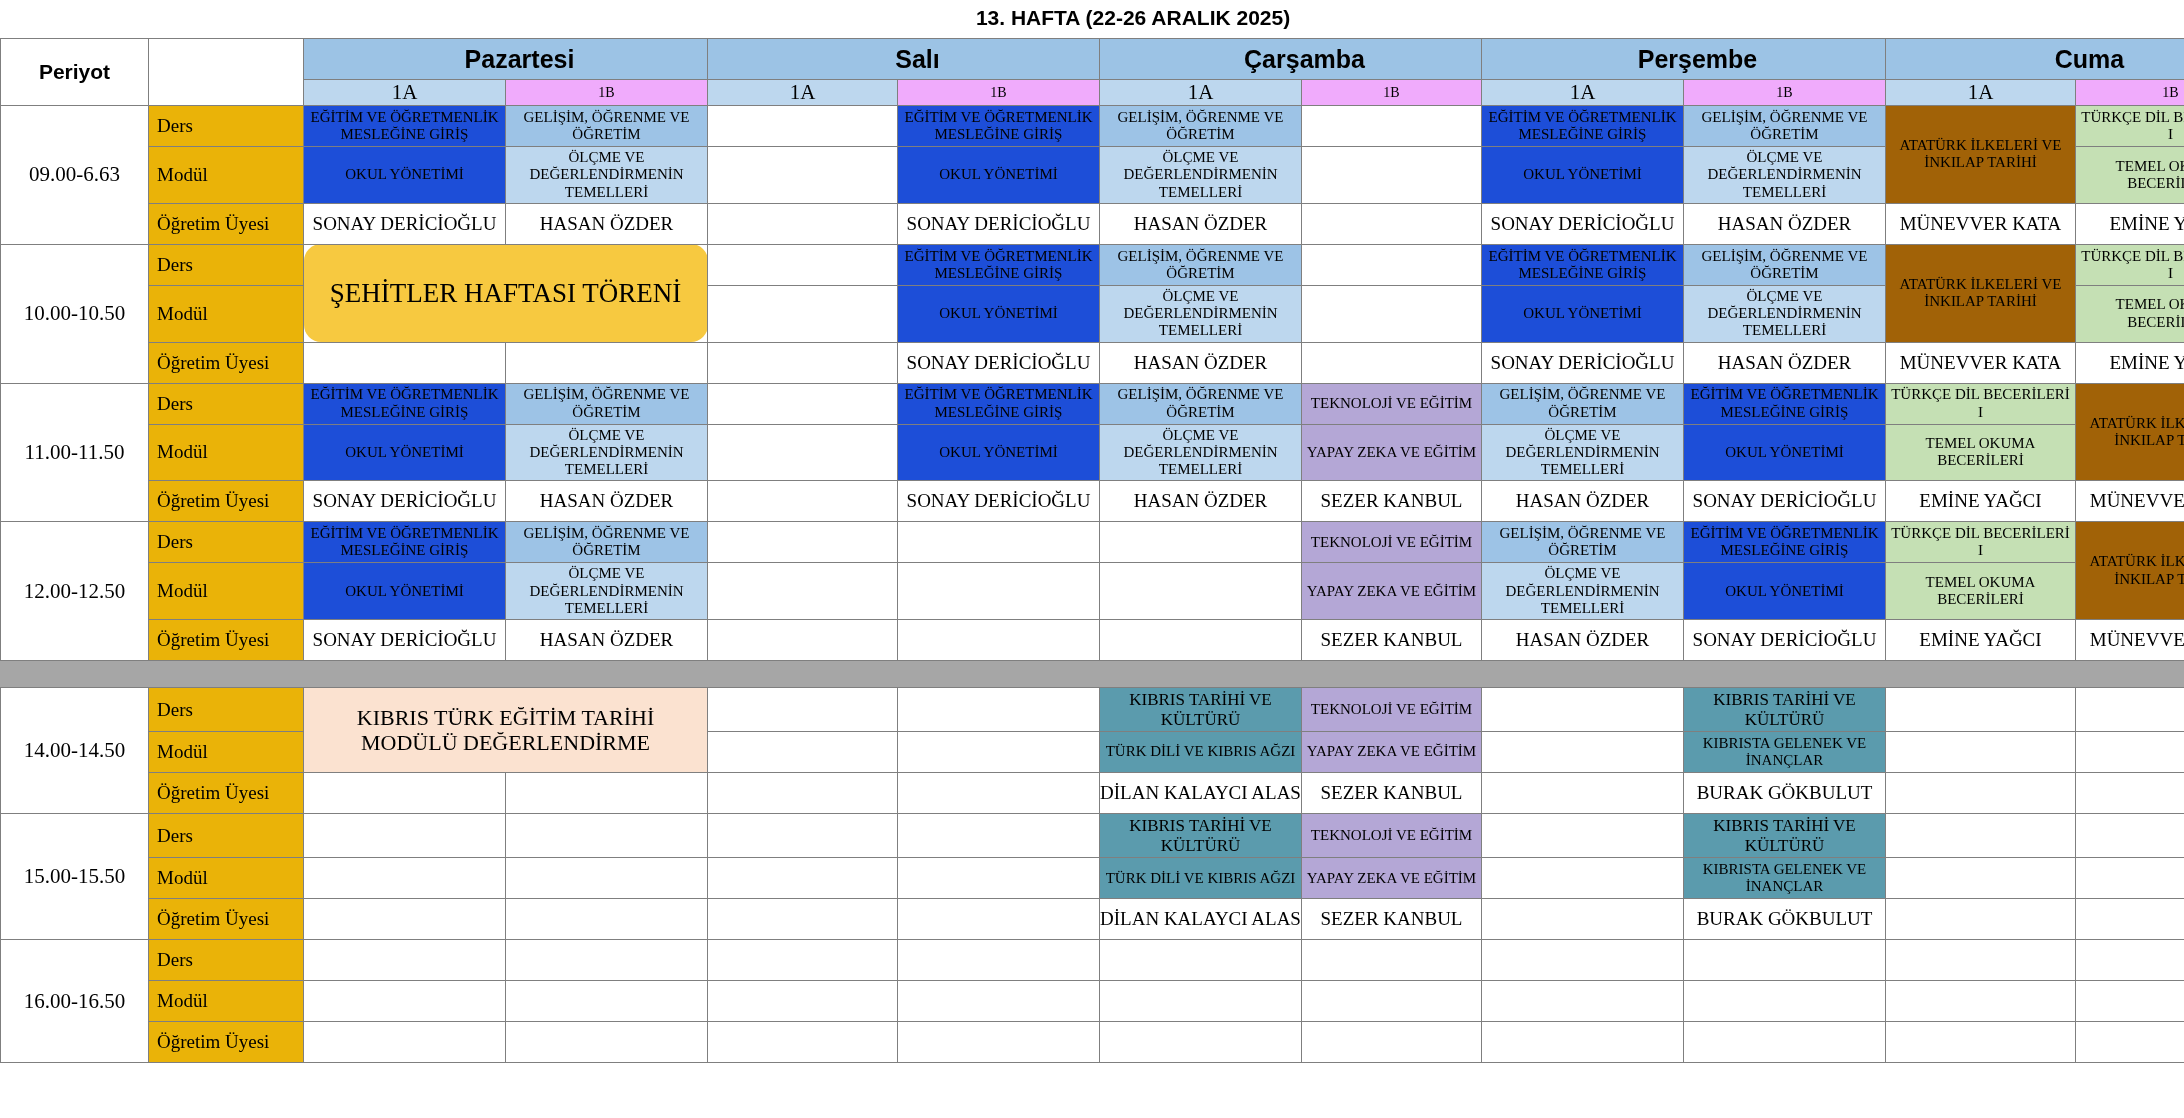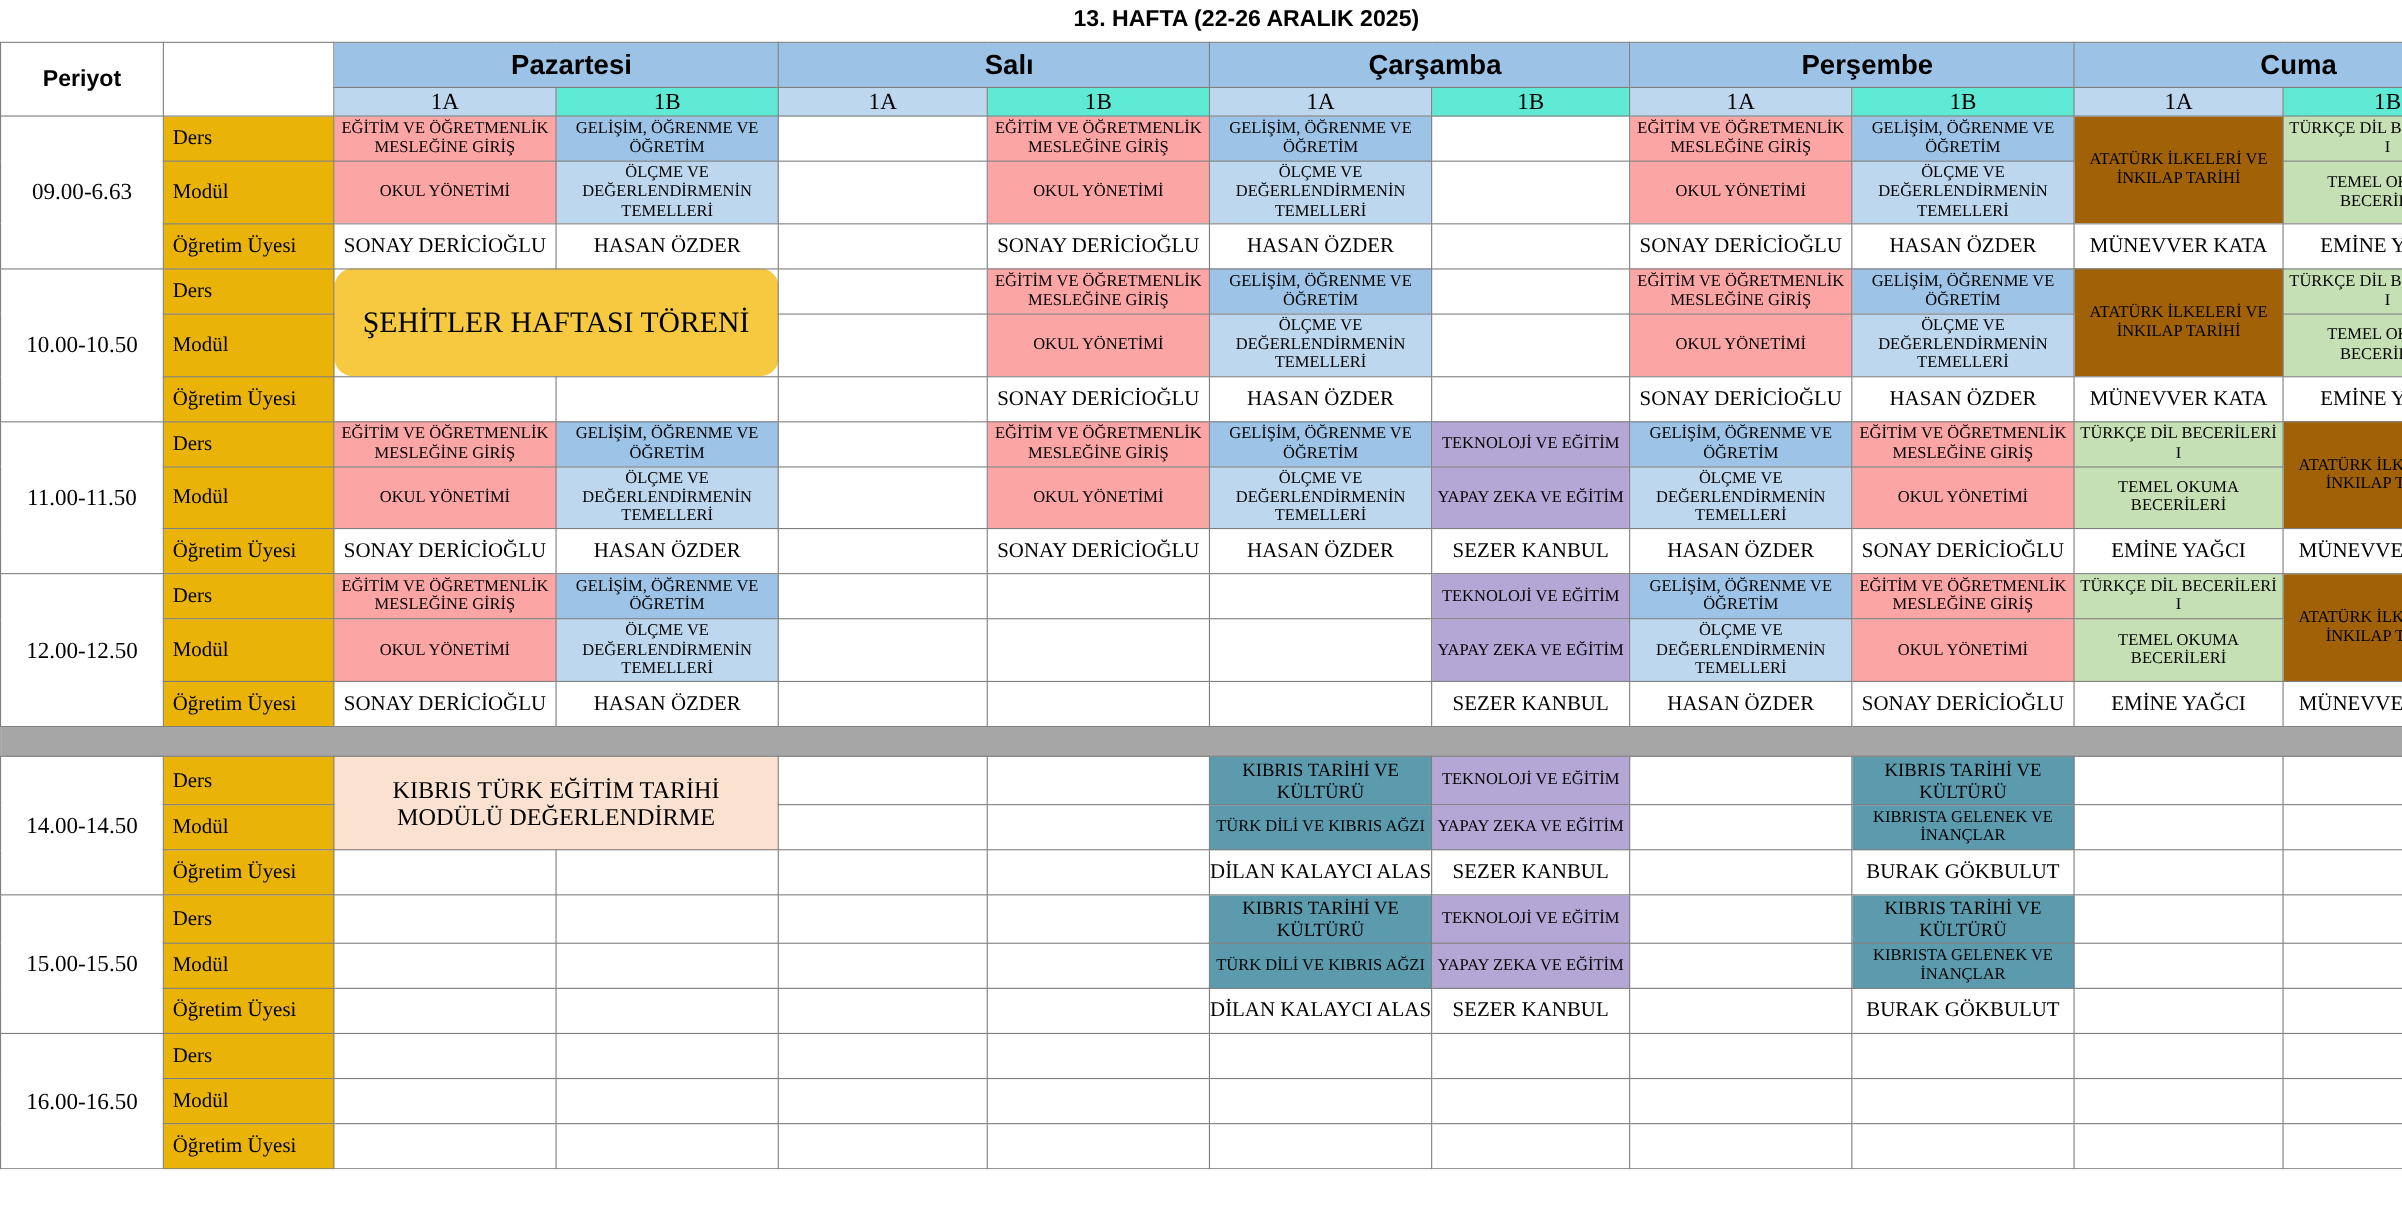--- a/index.html
+++ b/index.html
@@ -3,30 +3,30 @@
 <meta charset="utf-8">
 <style>
   html,body{margin:0;padding:0;background:#ffffff;}
   body{font-family:"Liberation Serif", serif; color:#000; width:2184px;}
   table{border-collapse:collapse; table-layout:fixed; width:2184px;}
   td,th{border:1px solid #7f7f7f; padding:0; vertical-align:middle; text-align:center;}
   .title-row td{border:none; font-family:"Liberation Sans", sans-serif; font-weight:bold; font-size:21px; padding:6px 0 8px 0;}
   .hdr-day{background:#9cc3e5; font-family:"Liberation Sans", sans-serif; font-weight:bold; font-size:25px; height:40px;padding-left:28px;}
   .hdr-periyot{background:#ffffff; font-family:"Liberation Sans", sans-serif; font-weight:bold; font-size:21px;}
   .sub-a{background:#bdd7ee; font-size:21px;}
-  .sub-b{background:#5eead4; font-size:21px;}
+  .sub-b{background:#f0abfc; font-size:14px;}
   .rowlabel{background:#eab308; font-size:19px; text-align:left; padding-left:8px; height:40px;}
   .timecell{background:#ffffff; font-size:21px;}
   .cell{font-size:15px; line-height:1.15; padding:2px 3px;}
   .cell.big{font-size:17px;}
   .teacher{font-size:19px; background:#ffffff;}
   .teacher.empty{background:#ffffff;}
   .blank{background:#ffffff;}
   .spacer td{background:#a6a6a6; height:26px; border-left:1px solid #a6a6a6; border-right:1px solid #a6a6a6;}
-  .c-orange{background:#fca5a5;margin-left:28px;}
+  .c-orange{background:#1d4ed8;margin-left:28px;}
   .c-blue{background:#9dc3e6;}
   .c-lightblue{background:#bdd7ee;}
   .c-red{background:#a16207;}
   .c-green{background:#c5e0b4;}
   .c-yellow{background:#f7c940;}
   .c-purple{background:#b4a7d6;}
   .c-teal{background:#5b9bad;margin-top:44px;}
   .c-peach{background:#fbe2d0;}
   .merge-yellow{font-family:"Liberation Serif",serif; font-size:27px; font-weight:normal;border-radius:17px;}
   .merge-peach{font-size:22px;}

